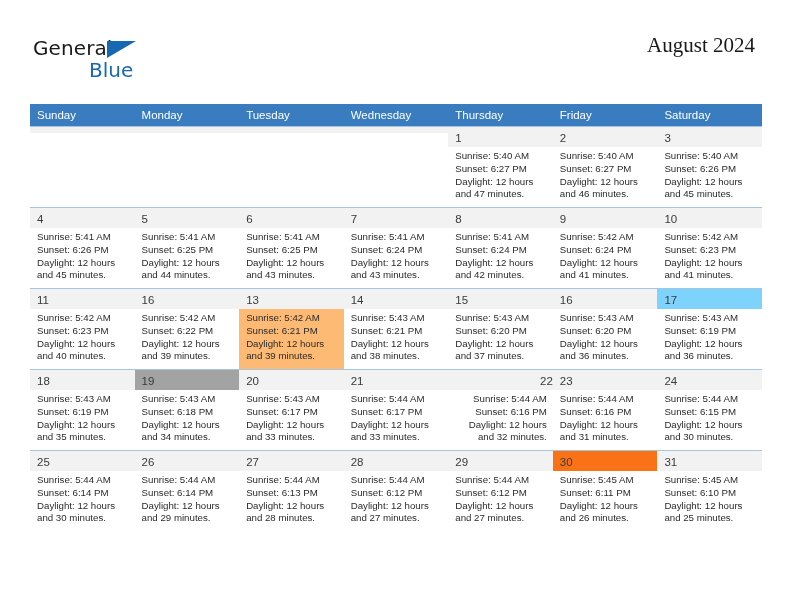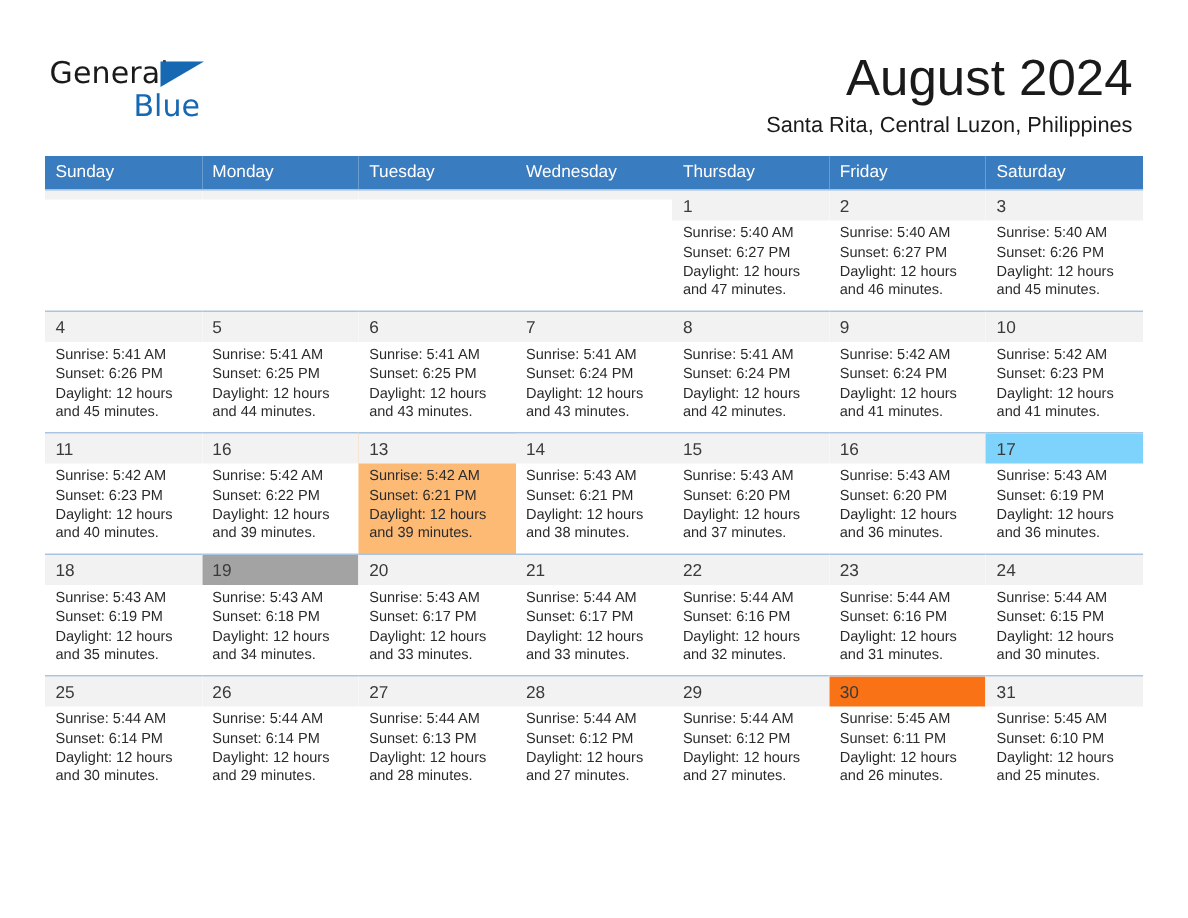--- a/index.html
+++ b/index.html
@@ -59,25 +59,25 @@
     top: 5px;
     width: 0;
     height: 0;
     border-left: 29px solid #1668b3;
     border-bottom: 17px solid transparent;
   }
   .title {
     position: absolute;
     right: 37px;
     top: 33px;
-    font-size: 34px;
+    font-size: 21px;
     color: #1a1a1a;
     text-align: right;
     white-space: nowrap;
-    font-family: Liberation Sans, sans-serif;
+    font-family: Liberation Serif, serif;
   }
   .subtitle {
     position: absolute;
     right: 37px;
     top: 76px;
     font-size: 14.5px;
     color: #1a1a1a;
     text-align: right;
     white-space: nowrap;
     font-family: "Liberation Sans", sans-serif;
@@ -143,21 +143,20 @@
 
 <div class="page">
 
   <div class="header">
     <div class="logo">
       <span class="logo-general">General</span>
       <span class="logo-tri"></span>
       <span class="logo-blue">Blue</span>
     </div>
     <div class="title">August 2024</div>
-    <div class="subtitle">Santa Rita, Central Luzon, Philippines</div>
   </div>
 
   <table class="calendar">
     <thead>
       <tr>
         <th>Sunday</th>
         <th>Monday</th>
         <th>Tuesday</th>
         <th>Wednesday</th>
         <th>Thursday</th>
@@ -417,21 +416,21 @@
             <div class="cell-inner">
               <div class="daynum" style="background: rgb(242, 242, 242); margin: -4px -6px 3px -7px; padding: 4px 0px 2px 7px;">21</div>
               <div class="dayinfo">
                 <div>Sunrise: 5:44 AM</div>
                 <div>Sunset: 6:17 PM</div>
                 <div>Daylight: 12 hours</div>
                 <div>and 33 minutes.</div>
               </div>
             </div>
           </td>
-          <td style="background: rgb(255, 255, 255);">
+          <td style="background: rgb(255, 255, 255); text-align: right;">
             <div class="cell-inner">
               <div class="daynum" style="background: rgb(242, 242, 242); margin: -4px -6px 3px -7px; padding: 4px 0px 2px 7px;">22</div>
               <div class="dayinfo">
                 <div>Sunrise: 5:44 AM</div>
                 <div>Sunset: 6:16 PM</div>
                 <div>Daylight: 12 hours</div>
                 <div>and 32 minutes.</div>
               </div>
             </div>
           </td>

